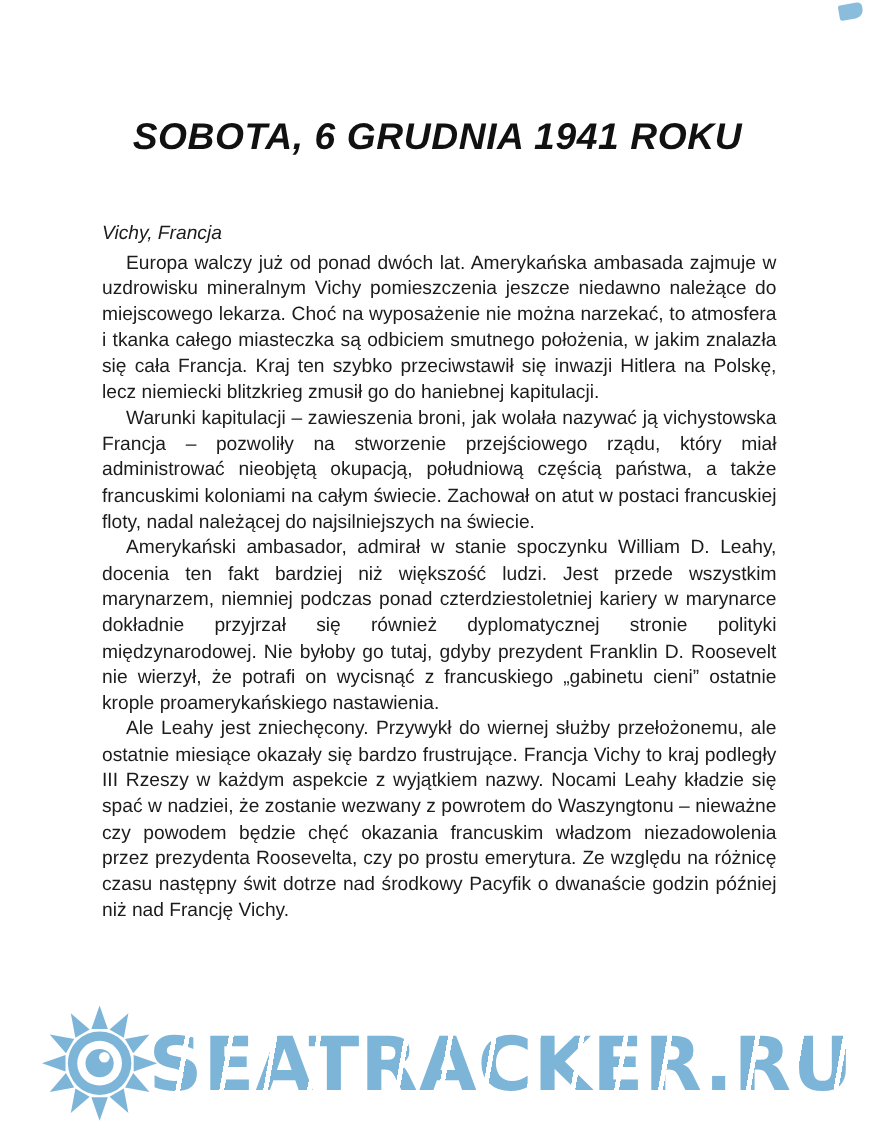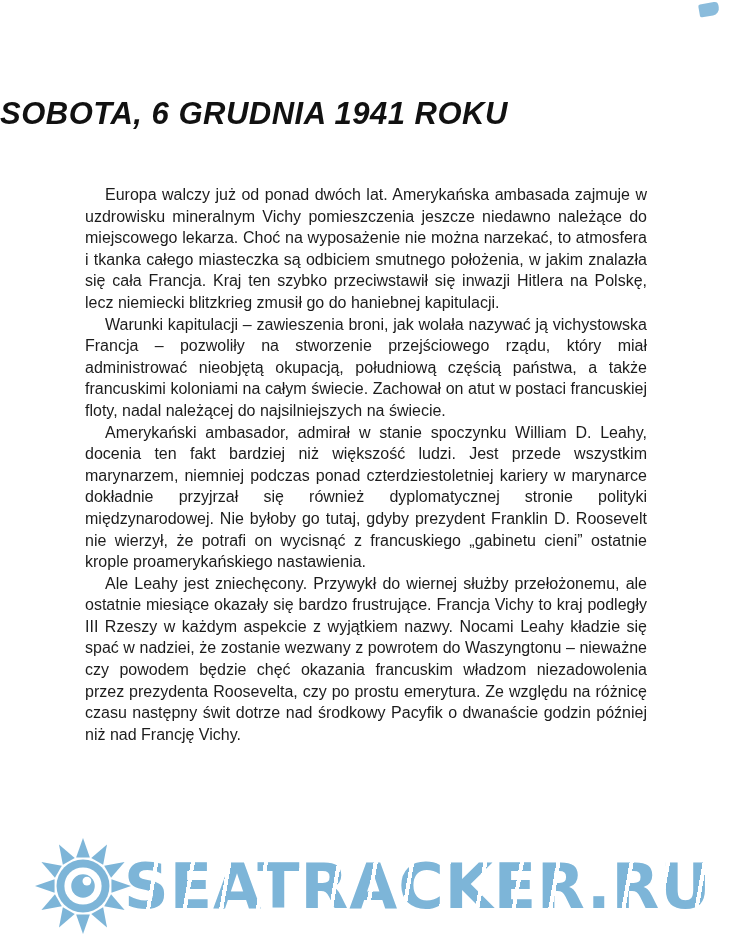--- a/index.html
+++ b/index.html
@@ -23,21 +23,21 @@
     background: var(--wm-color, #7db5d8);
     border-radius: 2px 4px 7px 2px;
     transform: rotate(-10deg);
     opacity: 0.9;
   }
   .title {
     position: absolute;
     top: 96px;
     left: 0;
     width: 100%;
-    text-align: left;
+    text-align: center;
     font-size: 31px;
     font-weight: bold;
     font-style: italic;
     letter-spacing: 0.5px;
     color: #111111;
   }
   .body-block {
     position: absolute;
     top: 184px;
     left: 85px;
@@ -82,20 +82,21 @@
 </head>
 <body>
 
 <div class="page">
 
   <div class="corner-mark"></div>
 
   <h1 class="title">SOBOTA, 6 GRUDNIA 1941 ROKU</h1>
 
   <div class="body-block">
+    <p class="dateline">Vichy, Francja</p>
     <div id="paragraphs">
         <p class="para"><span>Europa walczy już od ponad dwóch lat. Amerykańska ambasada zajmuje w uzdrowisku mineralnym Vichy pomieszczenia jeszcze niedawno należące do miejscowego lekarza. Choć na wyposażenie nie można narzekać, to atmosfera i tkanka całego miasteczka są odbiciem smutnego położenia, w jakim znalazła się cała Francja. Kraj ten szybko przeciwstawił się inwazji Hitlera na Polskę, lecz niemiecki </span><span class="italic">blitzkrieg</span><span> zmusił go do haniebnej kapitulacji.</span></p>
         <p class="para"><span>Warunki kapitulacji – zawieszenia broni, jak wolała nazywać ją vichystowska Francja – pozwoliły na stworzenie przejściowego rządu, który miał administrować nieobjętą okupacją, południową częścią państwa, a także francuskimi koloniami na całym świecie. Zachował on atut w postaci francuskiej floty, nadal należącej do najsilniejszych na świecie.</span></p>
         <p class="para"><span>Amerykański ambasador, admirał w stanie spoczynku William D. Leahy, docenia ten fakt bardziej niż większość ludzi. Jest przede wszystkim marynarzem, niemniej podczas ponad czterdziestoletniej kariery w marynarce dokładnie przyjrzał się również dyplomatycznej stronie polityki międzynarodowej. Nie byłoby go tutaj, gdyby prezydent Franklin D. Roosevelt nie wierzył, że potrafi on wycisnąć z francuskiego „gabinetu cieni” ostatnie krople proamerykańskiego nastawienia.</span></p>
         <p class="para"><span>Ale Leahy jest zniechęcony. Przywykł do wiernej służby przełożonemu, ale ostatnie miesiące okazały się bardzo frustrujące. Francja Vichy to kraj podległy III Rzeszy w każdym aspekcie z wyjątkiem nazwy. Nocami Leahy kładzie się spać w nadziei, że zostanie wezwany z powrotem do Waszyngtonu – nieważne czy powodem będzie chęć okazania francuskim władzom niezadowolenia przez prezydenta Roosevelta, czy po prostu emerytura. Ze względu na różnicę czasu następny świt dotrze nad środkowy Pacyfik o dwanaście godzin później niż nad Francję Vichy.</span></p>
       </div>
   </div>
 
   <div class="watermark">
     <svg class="sun" viewBox="0 0 100 100" aria-hidden="true">

